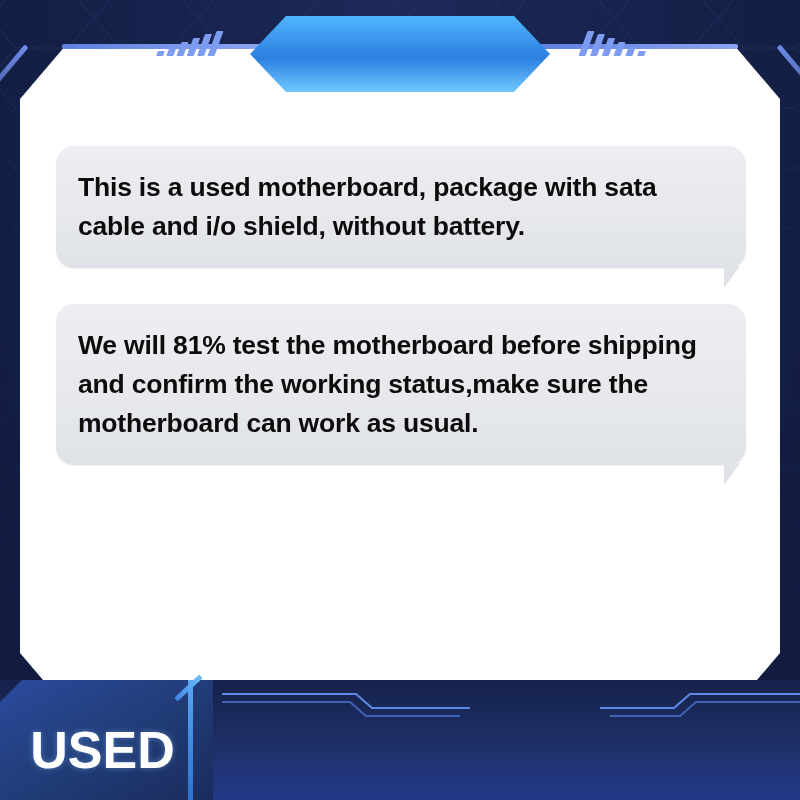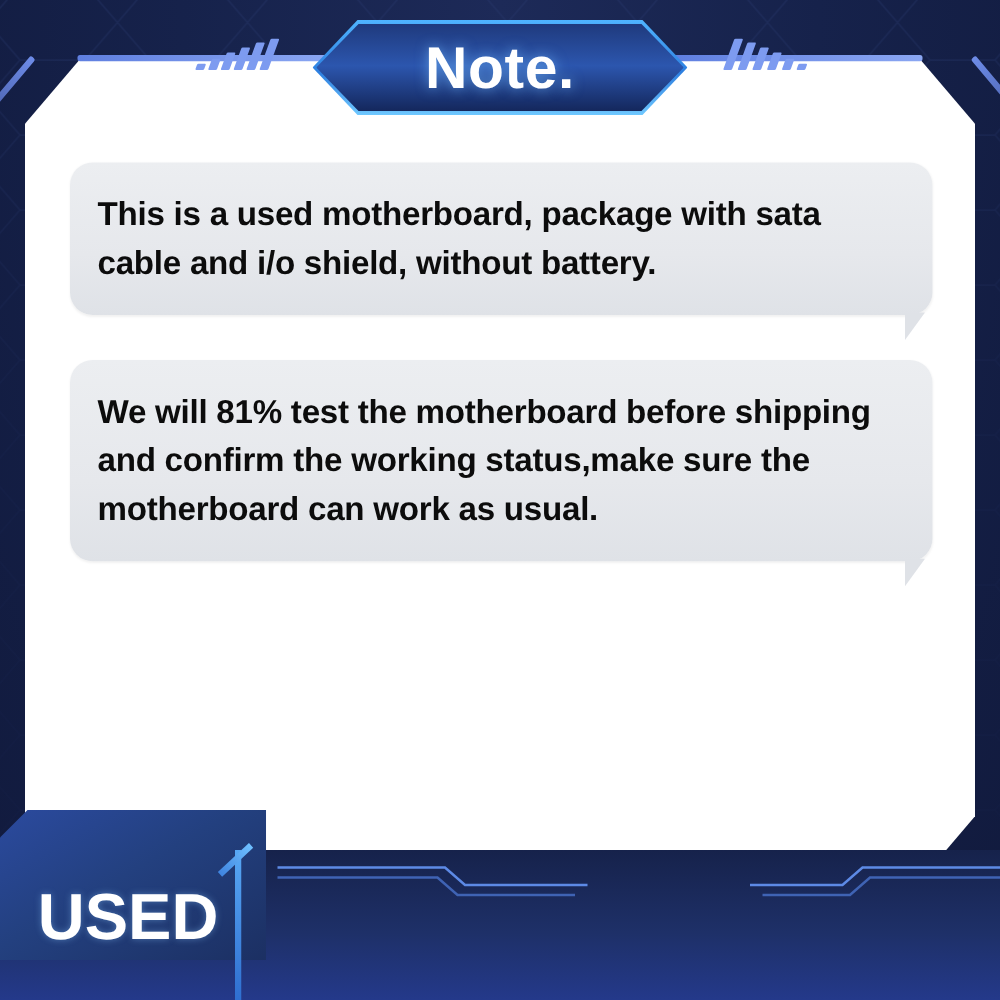--- a/index.html
+++ b/index.html
@@ -126,20 +126,21 @@
     top: 130px;
     width: 690px;
   }
   .bubble {
     position: relative;
     background: linear-gradient(180deg, #eceef1 0%, #e6e8ec 60%, #dfe2e7 100%);
     border-radius: 18px;
     padding: 22px 24px 22px 22px;
     margin-bottom: 36px;
     box-shadow: 0 1px 2px rgba(0,0,0,.06);
+    margin-top: 16px;
   }
   .bubble::after {
     content: "";
     position: absolute;
     right: 6px;
     bottom: -20px;
     width: 0;
     height: 0;
     border-left: 16px solid #dfe2e7;
     border-bottom: 22px solid transparent;
@@ -160,21 +161,21 @@
     bottom: 0;
     width: 800px;
     height: 120px;
     background: linear-gradient(180deg, #16224b 0%, #1e3068 55%, #24398a 100%);
   }
   .used-box {
     position: absolute;
     left: 0;
     bottom: 0;
     width: 213px;
-    height: 152px;
+    height: 120px;
     background: linear-gradient(150deg, #2b4a9e 0%, #23407f 40%, #1a2c5c 100%);
     -webkit-clip-path: polygon(0 22px, 22px 0, 213px 0, 213px 120px, 0 120px);
     clip-path: polygon(0 22px, 22px 0, 213px 0, 213px 120px, 0 120px);
     display: flex;
     align-items: center;
     justify-content: center;
   }
   .used-box-edge {
     position: absolute;
     left: 188px;
@@ -259,23 +260,20 @@
   <div class="slashes" style="left:583px; top:30px;">
     <i style="height:25px"></i>
       <i style="height:22px"></i>
       <i style="height:18px"></i>
     <i style="height:14px"></i>
       <i style="height:9px"></i>
       <i style="height:5px"></i>
   </div>
 
   <div class="note-banner-border"></div>
-  <div class="note-banner">
-    <span class="note-title">Note.</span>
-  </div>
 
   <div class="bubbles">
     <div class="bubble">
       <p>This is a used motherboard, package with sata cable and i/o shield, without battery.</p>
     </div>
     <div class="bubble">
       <p>We will 81% test the motherboard before shipping and confirm the working status,make sure the motherboard can work as usual.</p>
     </div>
   </div>
 

